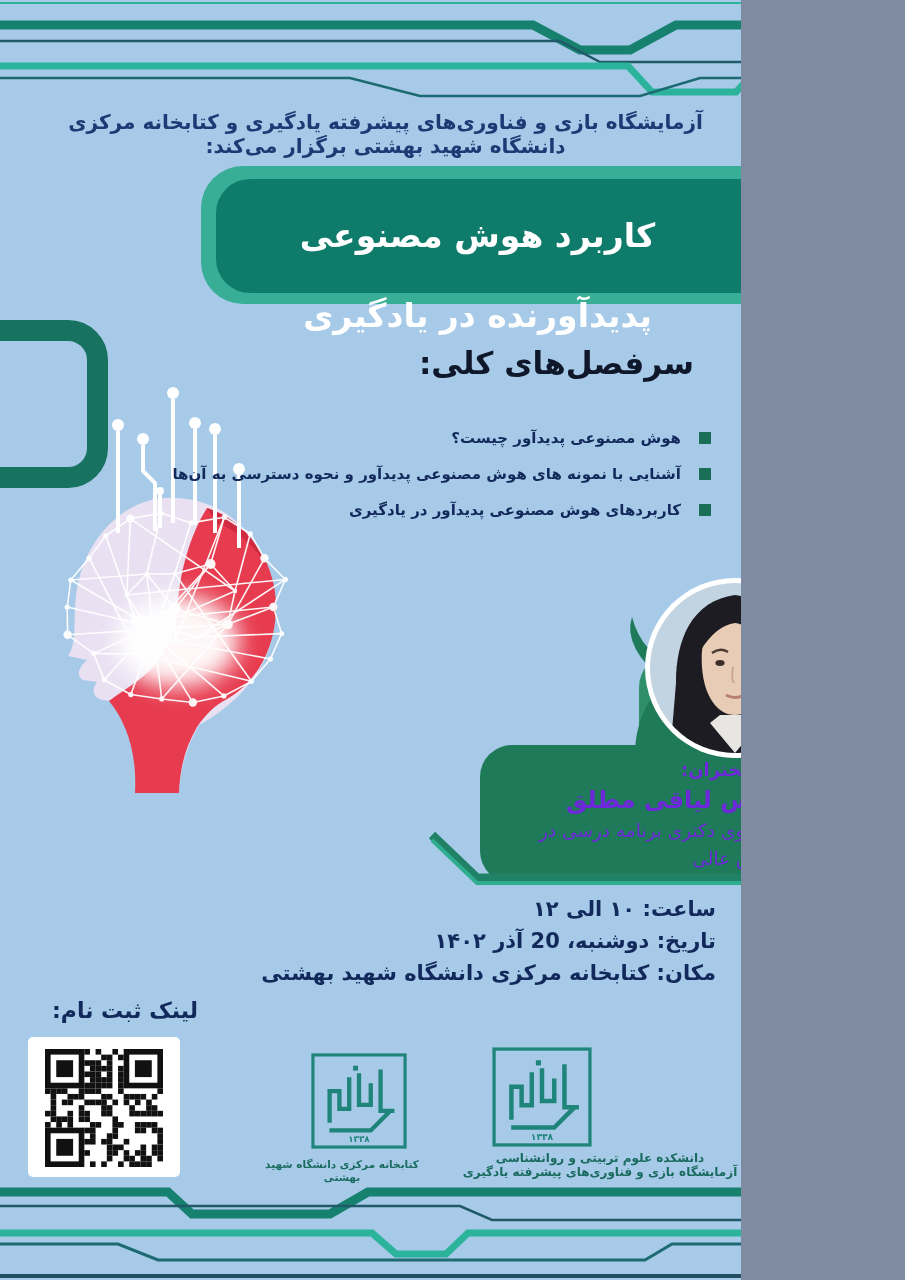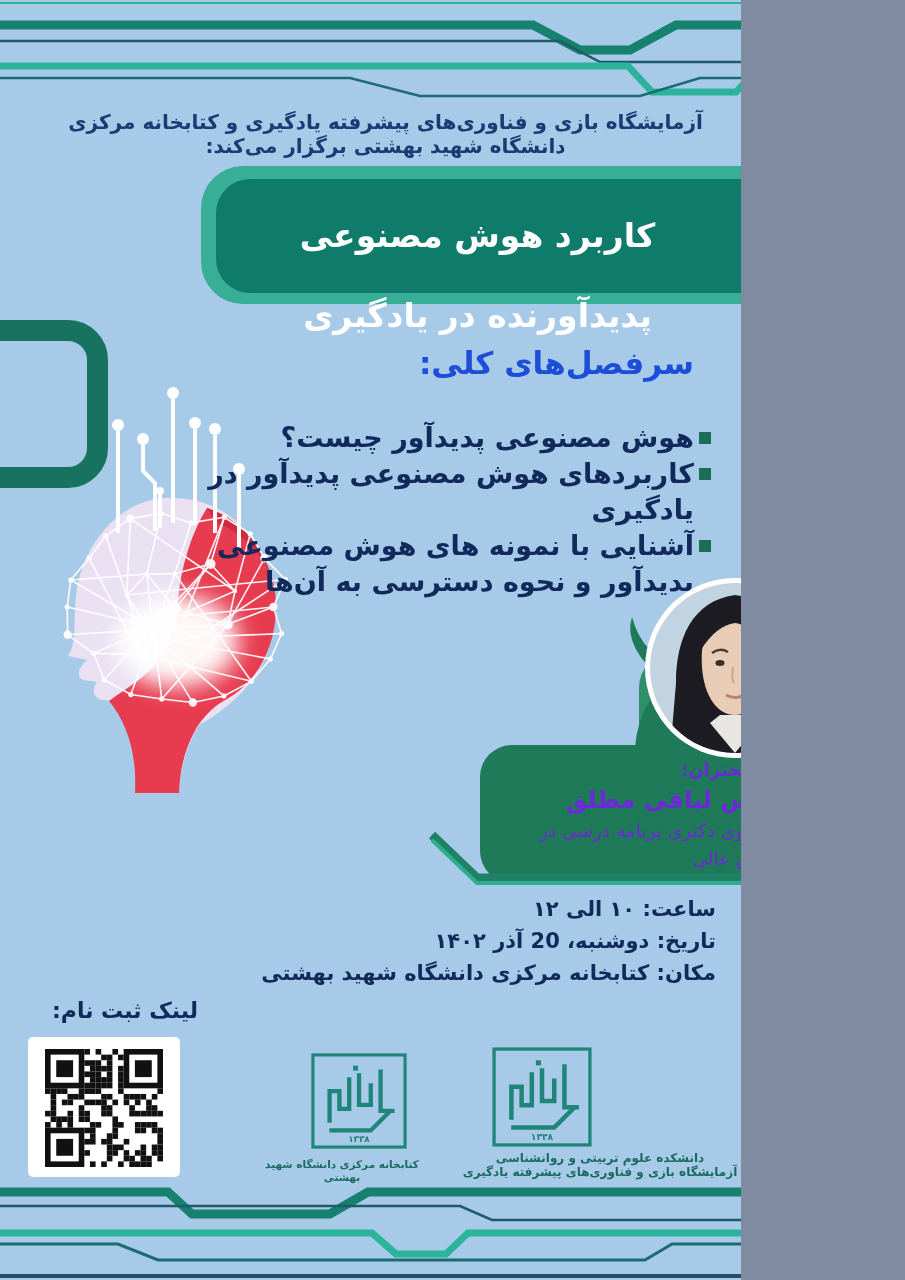--- a/index.html
+++ b/index.html
@@ -19,23 +19,23 @@
   .banner-light{left:201px;top:166px;right:-12px;height:138px;background:#38ae96;border-radius:42px 0 0 42px;}
   .banner-dark{left:216px;top:179px;right:-12px;height:114px;background:#0e7b6b;border-radius:34px 0 0 34px;}
   .banner-title{
     left:230px;right:16px;top:196px;height:80px;line-height:80px;text-align:center;direction:rtl;
     color:#ffffff;font-size:33px;font-weight:bold;
   }
   
   .bracket-left{left:-42px;top:320px;width:108px;height:126px;border:21px solid #17735f;border-radius:40px;}
   .bracket-right{right:-34px;top:652px;width:102px;height:120px;border:17px solid #2e8f68;border-radius:36px;}
   
-  .topics-heading{right:47px;top:345px;direction:rtl;font-size:31px;font-weight:bold;color:#1d4ed8;}
+  .topics-heading{right:47px;top:345px;direction:rtl;font-size:31px;font-weight:bold;color:#0f172a;}
   .topics-list{right:30px;top:420px;width:590px;direction:rtl;list-style:none;margin:0;padding:0;}
-  .topics-list li{display:flex;gap:5px;align-items:flex-start;font-size:27px;font-weight:bold;color:#12295c;line-height:36px;}
+  .topics-list li{display:flex;gap:18px;align-items:flex-start;font-size:15px;font-weight:bold;color:#12295c;line-height:36px;}
   .topics-list .sq{flex:0 0 12px;width:12px;height:12px;background:#1a6e57;margin-top:12px;}
   
   .speaker-text{left:495px;width:297px;top:757px;direction:rtl;text-align:right;color:#6d28d9;}
   .speaker-label{font-size:18px;font-weight:bold;line-height:26px;}
   .speaker-name{font-size:24px;font-weight:bold;line-height:34px;}
   .speaker-role{font-size:18.5px;font-weight:normal;line-height:28px;}
   
   .details{right:25px;top:893px;direction:rtl;color:#12295c;font-size:21px;font-weight:bold;line-height:32px;}
   
   .reg-label{left:38px;top:998px;width:160px;direction:rtl;text-align:right;font-size:22px;font-weight:bold;color:#12295c;}
@@ -210,25 +210,25 @@
   </svg>
 
   <div class="abs topics-heading">سرفصل‌های کلی:</div>
   <ul class="abs topics-list">
     <li>
       <span class="sq"></span>
       <span>هوش مصنوعی پدیدآور چیست؟</span>
     </li>
     <li>
       <span class="sq"></span>
-      <span>کاربردهای هوش مصنوعی پدیدآور در یادگیری</span>
+      <span>آشنایی با نمونه های هوش مصنوعی پدیدآور و نحوه دسترسی به آن‌ها</span>
     </li>
     <li>
       <span class="sq"></span>
-      <span>آشنایی با نمونه های هوش مصنوعی پدیدآور و نحوه دسترسی به آن‌ها</span>
+      <span>کاربردهای هوش مصنوعی پدیدآور در یادگیری</span>
     </li>
   </ul>
 
   <svg class="abs" style="left:460px;top:555px" width="445" height="345" viewBox="0 0 445 345">
 
     <path d="M275,50 a100,100 0 1 0 0.1,0 Z" transform="translate(0,48)" fill="#1e7a58"></path>
     <path d="M206,128 Q162,92 172,62 Q182,100 218,112 Z" fill="#1e7a58"></path>
     <path d="M344,128 Q388,92 378,62 Q368,100 332,112 Z" fill="#1e7a58"></path>
 
     <rect x="20" y="190" width="343" height="138" rx="32" fill="#1e7a58"></rect>

